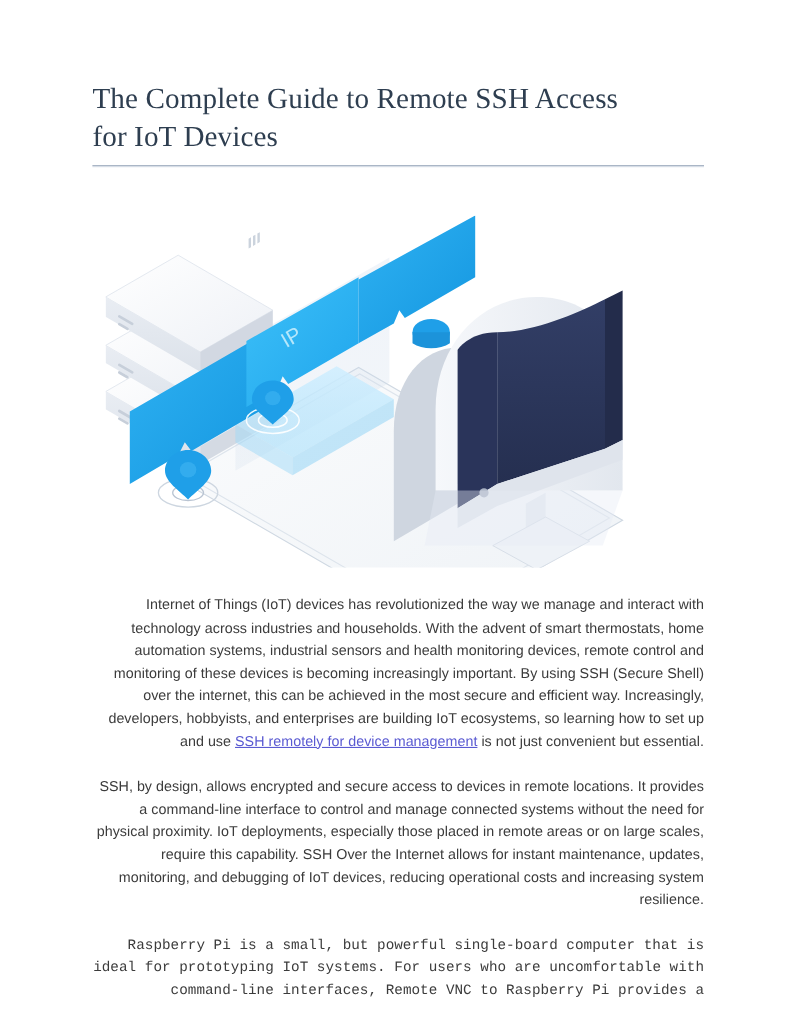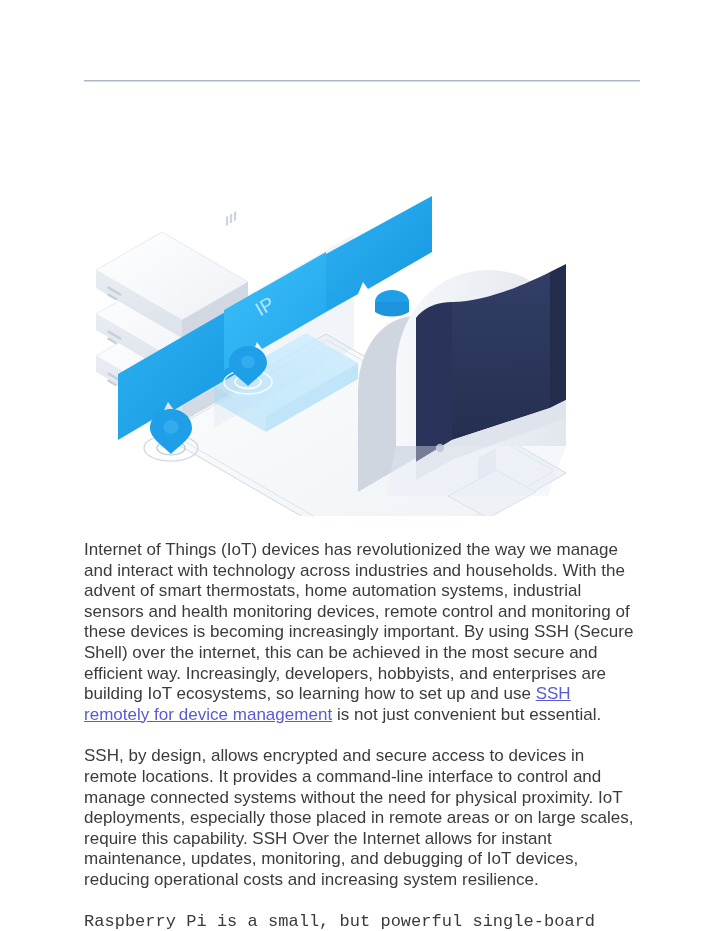--- a/index.html
+++ b/index.html
@@ -69,43 +69,44 @@
   
   .body-copy {
     position: absolute;
     left: 84px;
     top: 540px;
     width: 556px;
   }
   .para {
     margin: 0 0 21px 0;
     font-family: "Liberation Sans", sans-serif;
-    font-size: 17px;
+    font-size: 13px;
     line-height: 20.6px;
     color: #3b3b3b;
-    text-align: left;
+    text-align: right;
     letter-spacing: 0.02px;
   }
   .para:last-child {
     margin-bottom: 0;
     font-family: Liberation Mono, monospace;
   }
   .inline-link {
     color: #5a5ad2;
     text-decoration: underline;
     text-underline-offset: 1px;
   }
 </style>
 </head>
 <body>
 
 <div class="page">
 
   <div class="content">
     <div class="title-block">
+      <h1 class="doc-title">The Complete Guide to Remote SSH Access for IoT Devices</h1>
       <div class="title-rule"></div>
     </div>
   </div>
 
   <div class="hero">
     <svg viewBox="0 0 540 320" xmlns="http://www.w3.org/2000/svg">
       <defs>
         <linearGradient id="gServerTop" x1="0" y1="0" x2="1" y2="1">
           <stop offset="0%" stop-color="#ffffff"></stop>
           <stop offset="100%" stop-color="#eef1f6"></stop>

